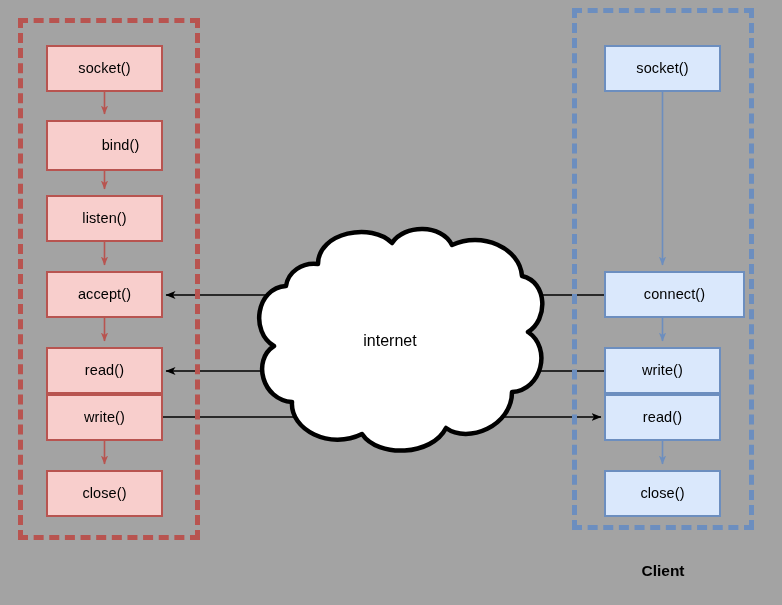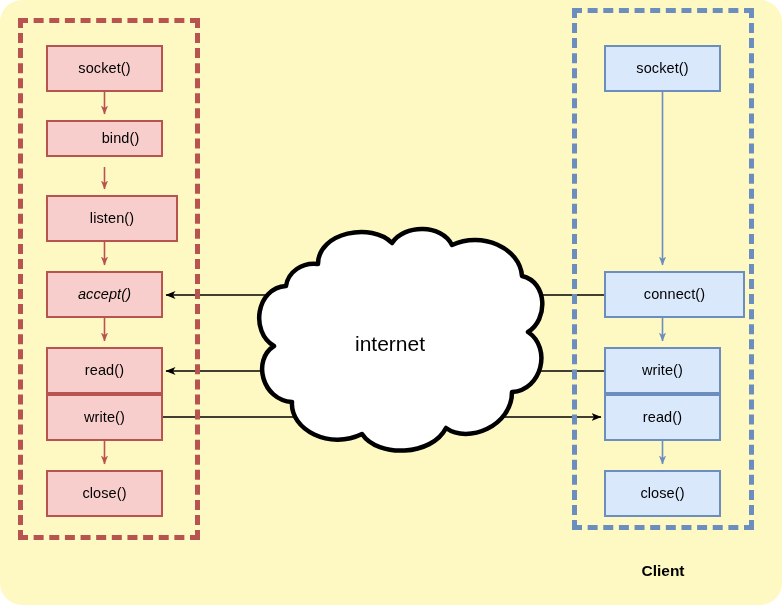--- a/index.html
+++ b/index.html
@@ -7,23 +7,22 @@
     padding: 0;
     background: #ffffff;
   }
   body {
     font-family: "Liberation Sans", sans-serif;
   }
   #canvas {
     position: relative;
     width: 782px;
     height: 605px;
-    background: #fef9c3;
+    background: #a3a3a3;
     overflow: hidden;
-    border-radius: 22px;
   }
   .svg-layer {
     position: absolute;
     left: 0;
     top: 0;
     width: 782px;
     height: 605px;
   }
   .zone {
     position: absolute;
@@ -71,21 +70,21 @@
     width: 182px;
   }
   .label-server { left: 18px; top: 562px; }
   .label-client { left: 572px; top: 562px; }
   .cloud-label {
     position: absolute;
     left: 290px;
     top: 332px;
     width: 200px;
     text-align: center;
-    font-size: 21px;
+    font-size: 16px;
     color: #000000;
   }
 </style>
 </head>
 <body>
 
 <div id="canvas">
 
   <svg class="svg-layer" viewBox="0 0 782 605" xmlns="http://www.w3.org/2000/svg">
     <defs>
@@ -134,23 +133,23 @@
       <line x1="662.5" y1="92" x2="662.5" y2="265" stroke="#6c8ebf" stroke-width="1.6" marker-end="url(#arrow-blue)"></line>
       <line x1="662.5" y1="318" x2="662.5" y2="341" stroke="#6c8ebf" stroke-width="1.6" marker-end="url(#arrow-blue)"></line>
       <line x1="662.5" y1="441" x2="662.5" y2="464" stroke="#6c8ebf" stroke-width="1.6" marker-end="url(#arrow-blue)"></line>
     </g>
   </svg>
 
   <div class="zone zone-server"></div>
   <div class="zone zone-client"></div>
 
   <div class="node node-server" style="left:46px;  top:45px;  width:117px; height:47px;">socket()</div>
-  <div class="node node-server" style="left:46px;  top:120px; width:117px; height:37px;padding-left:32px;">bind()</div>
-  <div class="node node-server" style="left:46px;  top:195px; width:132px; height:47px;">listen()</div>
-  <div class="node node-server" style="left:46px;  top:271px; width:117px; height:47px;font-style:italic;">accept()</div>
+  <div class="node node-server" style="left:46px;  top:120px; width:117px; height:51px;padding-left:32px;">bind()</div>
+  <div class="node node-server" style="left:46px;  top:195px; width:117px; height:47px;">listen()</div>
+  <div class="node node-server" style="left:46px;  top:271px; width:117px; height:47px;">accept()</div>
   <div class="node node-server" style="left:46px;  top:347px; width:117px; height:47px;">read()</div>
   <div class="node node-server" style="left:46px;  top:394px; width:117px; height:47px;">write()</div>
   <div class="node node-server" style="left:46px;  top:470px; width:117px; height:47px;">close()</div>
 
   <div class="node node-client" style="left:604px; top:45px;  width:117px; height:47px;">socket()</div>
   <div class="node node-client" style="left:604px; top:271px; width:141px; height:47px;">connect()</div>
   <div class="node node-client" style="left:604px; top:347px; width:117px; height:47px;">write()</div>
   <div class="node node-client" style="left:604px; top:394px; width:117px; height:47px;">read()</div>
   <div class="node node-client" style="left:604px; top:470px; width:117px; height:47px;">close()</div>
 

